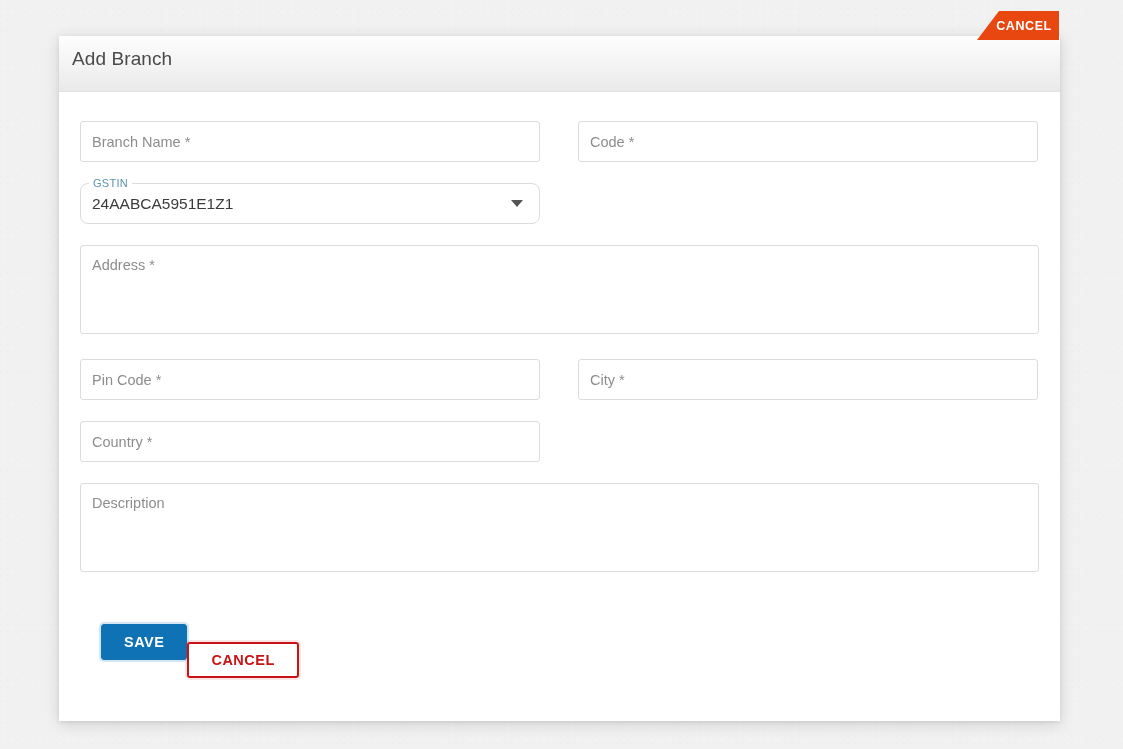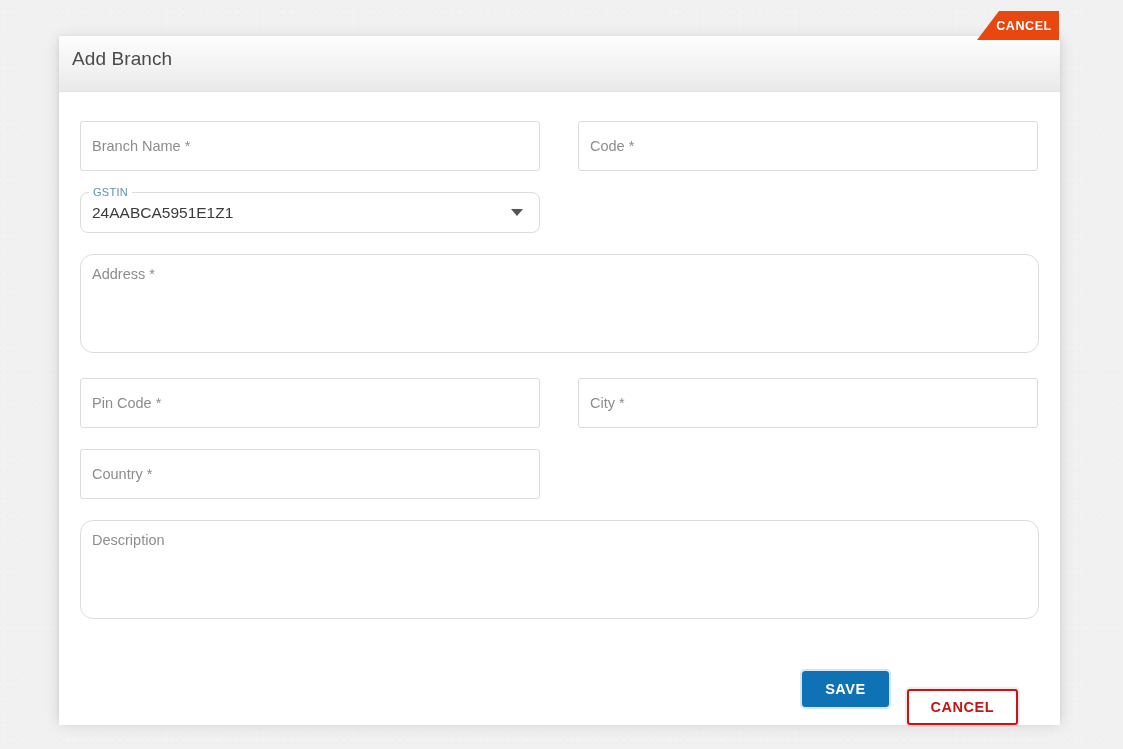--- a/index.html
+++ b/index.html
@@ -89,37 +89,37 @@
   .form-row {
     display: flex;
     gap: 38px;
     margin-bottom: 21px;
   }
   .form-row.single { display: block; }
   .col-half { width: 460px; flex: 0 0 460px; }
 
   .field-input {
     width: 100%;
-    height: 50px;
+    height: 41px;
     border: 1px solid #dcdcdc;
     border-radius: 3px;
     background: #ffffff;
     padding: 0 11px;
     font-size: 14.5px;
     font-family: "Liberation Sans", sans-serif;
     color: #333;
     outline: none;
   }
   .field-input::placeholder { color: #8d8d8d; opacity: 1; }
 
   .field-textarea {
     width: 100%;
-    height: 99px;
+    height: 89px;
     border: 1px solid #dcdcdc;
-    border-radius: 13px;
+    border-radius: 3px;
     background: #ffffff;
     padding: 10px 11px;
     font-size: 14.5px;
     font-family: "Liberation Sans", sans-serif;
     color: #333;
     resize: none;
     outline: none;
     line-height: 1.3;
   }
   .field-textarea::placeholder { color: #8d8d8d; opacity: 1; }
@@ -167,23 +167,22 @@
     color: #5b93ad;
     letter-spacing: 0.3px;
     line-height: 16px;
     z-index: 2;
     white-space: nowrap;
   }
 
   
   .dialog-footer {
     display: flex;
-    justify-content: flex-end;
-    align-items: center;
-    gap: 18px;
+    align-items: center;
+    gap: 0;
     padding: 9px 21px 0 21px;
   }
   .btn {
     font-family: "Liberation Sans", sans-serif;
     font-size: 14.5px;
     font-weight: bold;
     letter-spacing: 0.5px;
     border-radius: 3px;
     cursor: pointer;
     height: 36px;

